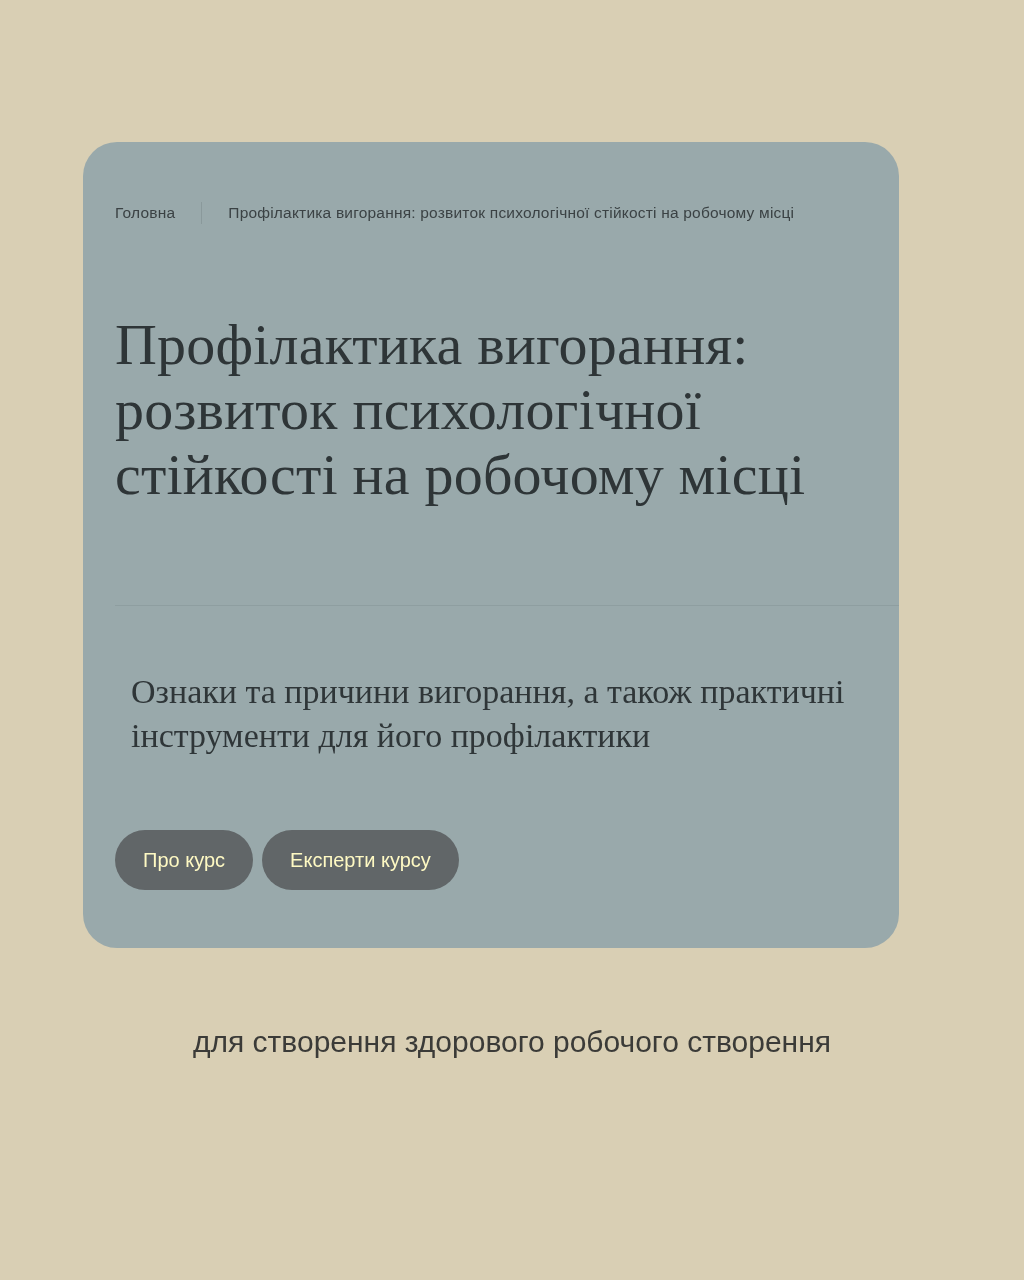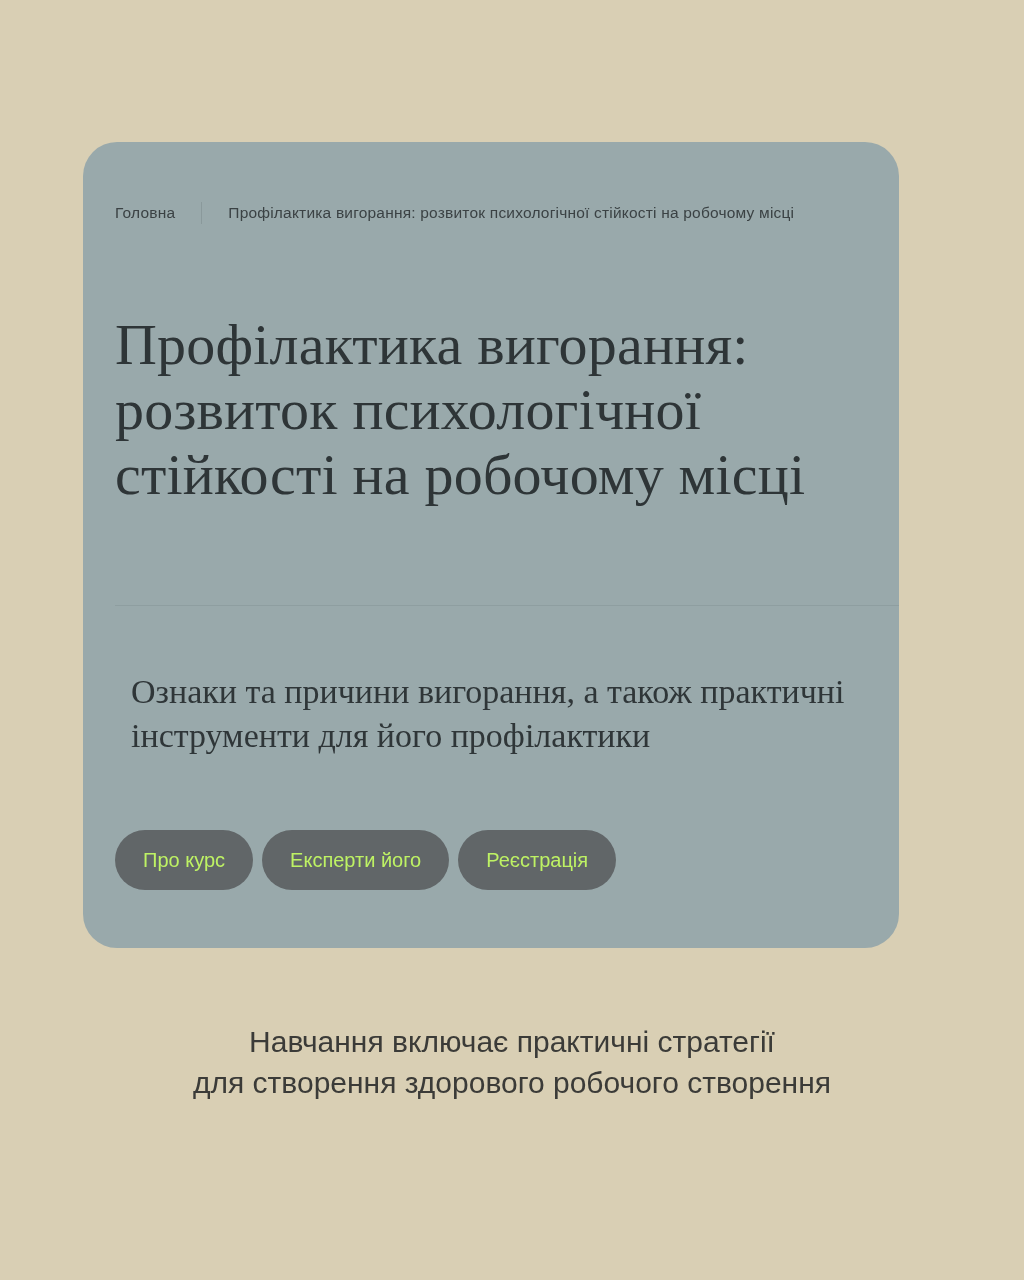--- a/index.html
+++ b/index.html
@@ -108,21 +108,21 @@
     gap: 9px;
   }
   .pill-btn {
     display: inline-flex;
     align-items: center;
     justify-content: center;
     height: 60px;
     padding: 0 28px;
     border-radius: 30px;
     background: #616668;
-    color: #bef264;
+    color: #fef9c3;
     font-size: 20px;
     font-family: "Liberation Sans", sans-serif;
     border: none;
     cursor: pointer;
     white-space: nowrap;
   }
 
   
   .caption {
     position: absolute;
@@ -153,24 +153,22 @@
     </nav>
 
     <h1 class="hero-title">Профілактика вигорання: розвиток психологічної стійкості на робочому місці</h1>
 
     <div class="hero-divider"></div>
 
     <p class="hero-subtitle">Ознаки та причини вигорання, а також практичні інструменти для його профілактики</p>
 
     <div class="hero-actions">
       <button class="pill-btn">Про курс</button>
-      <button class="pill-btn">Експерти його</button>
-      <button class="pill-btn">Реєстрація</button>
+      <button class="pill-btn">Експерти курсу</button>
     </div>
 
   </div>
 
   <div class="caption">
-    <span class="line">Навчання включає практичні стратегії</span>
     <span class="line">для створення здорового робочого створення</span>
   </div>
 
 </div>
 
 </body></html>

